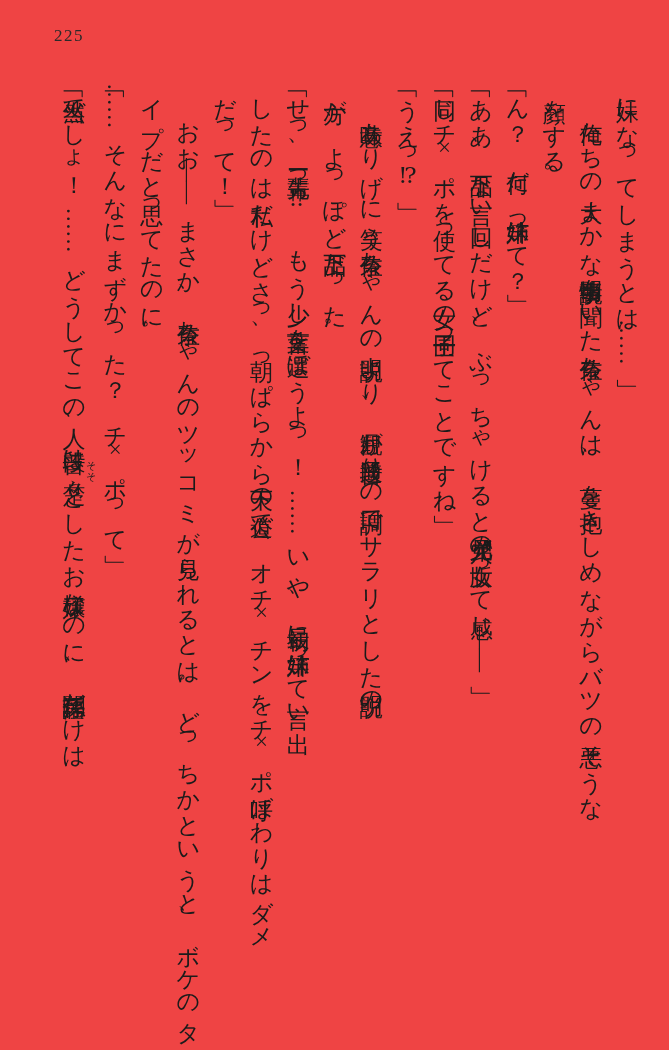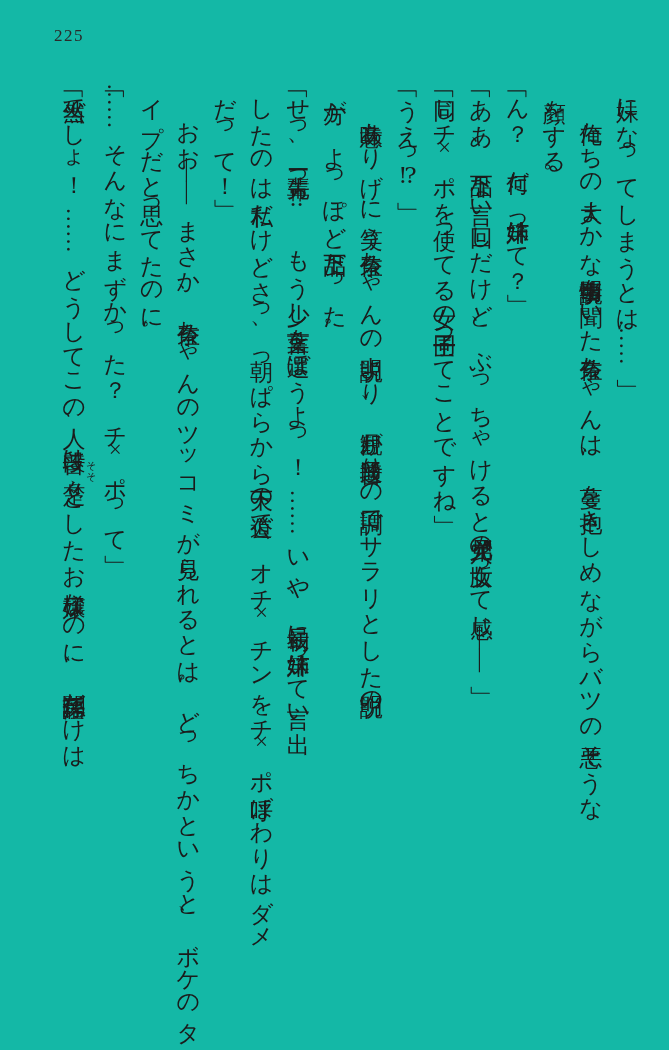--- a/index.html
+++ b/index.html
@@ -10,21 +10,21 @@
     width: 669px;
     height: 1050px;
     background: #fcfcfa;
     font-family: "Liberation Serif", "DejaVu Serif", serif;
     overflow: hidden;
   }
   .book-page {
     position: relative;
     width: 669px;
     height: 1050px;
-    background: #14b8a6;
+    background: #ef4444;
   }
   .page-number {
     position: absolute;
     left: 54px;
     top: 26px;
     font-size: 17px;
     color: #2a2a2a;
     letter-spacing: 1.5px;
     font-family: "Liberation Serif", "DejaVu Serif", serif;
   }

